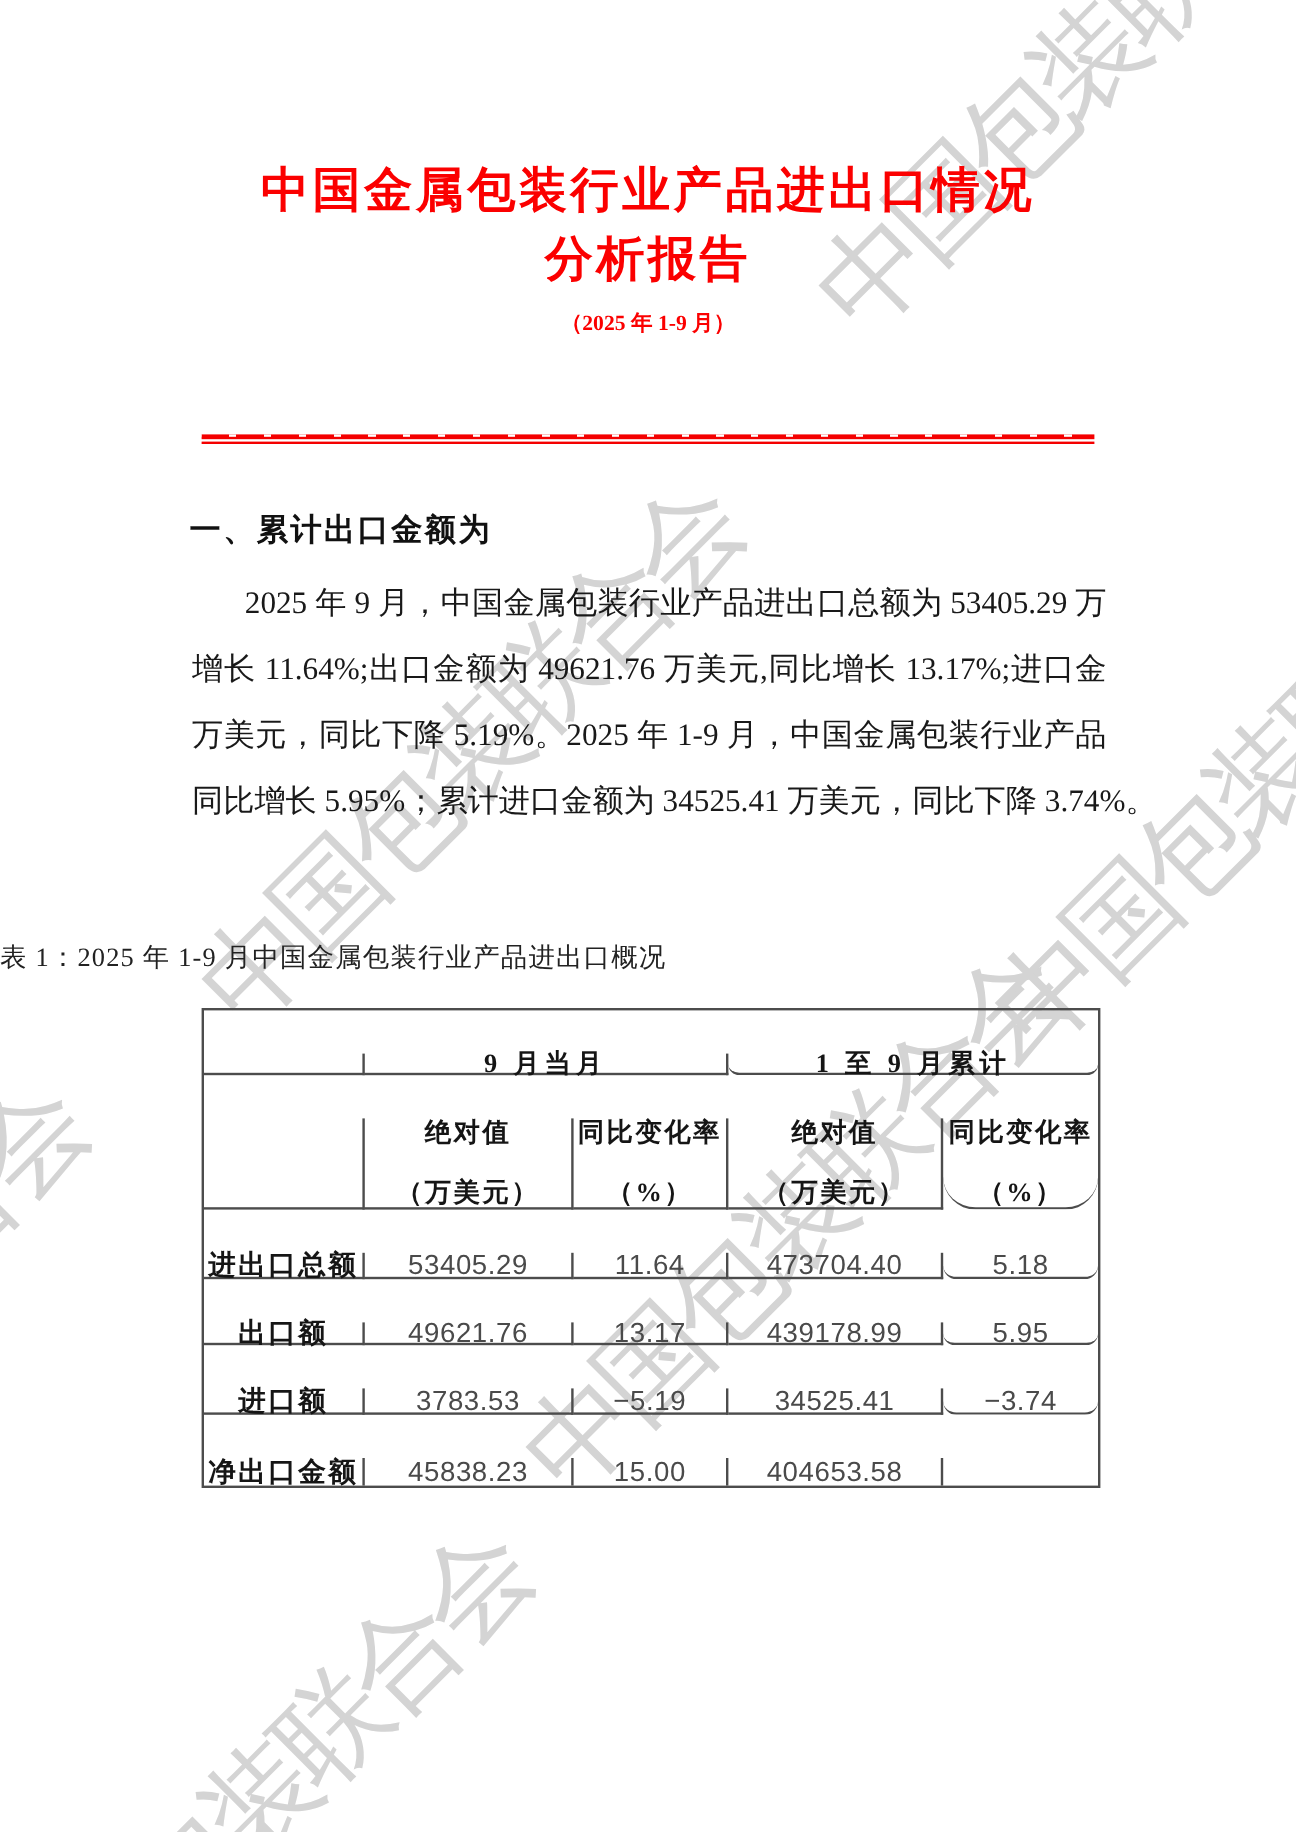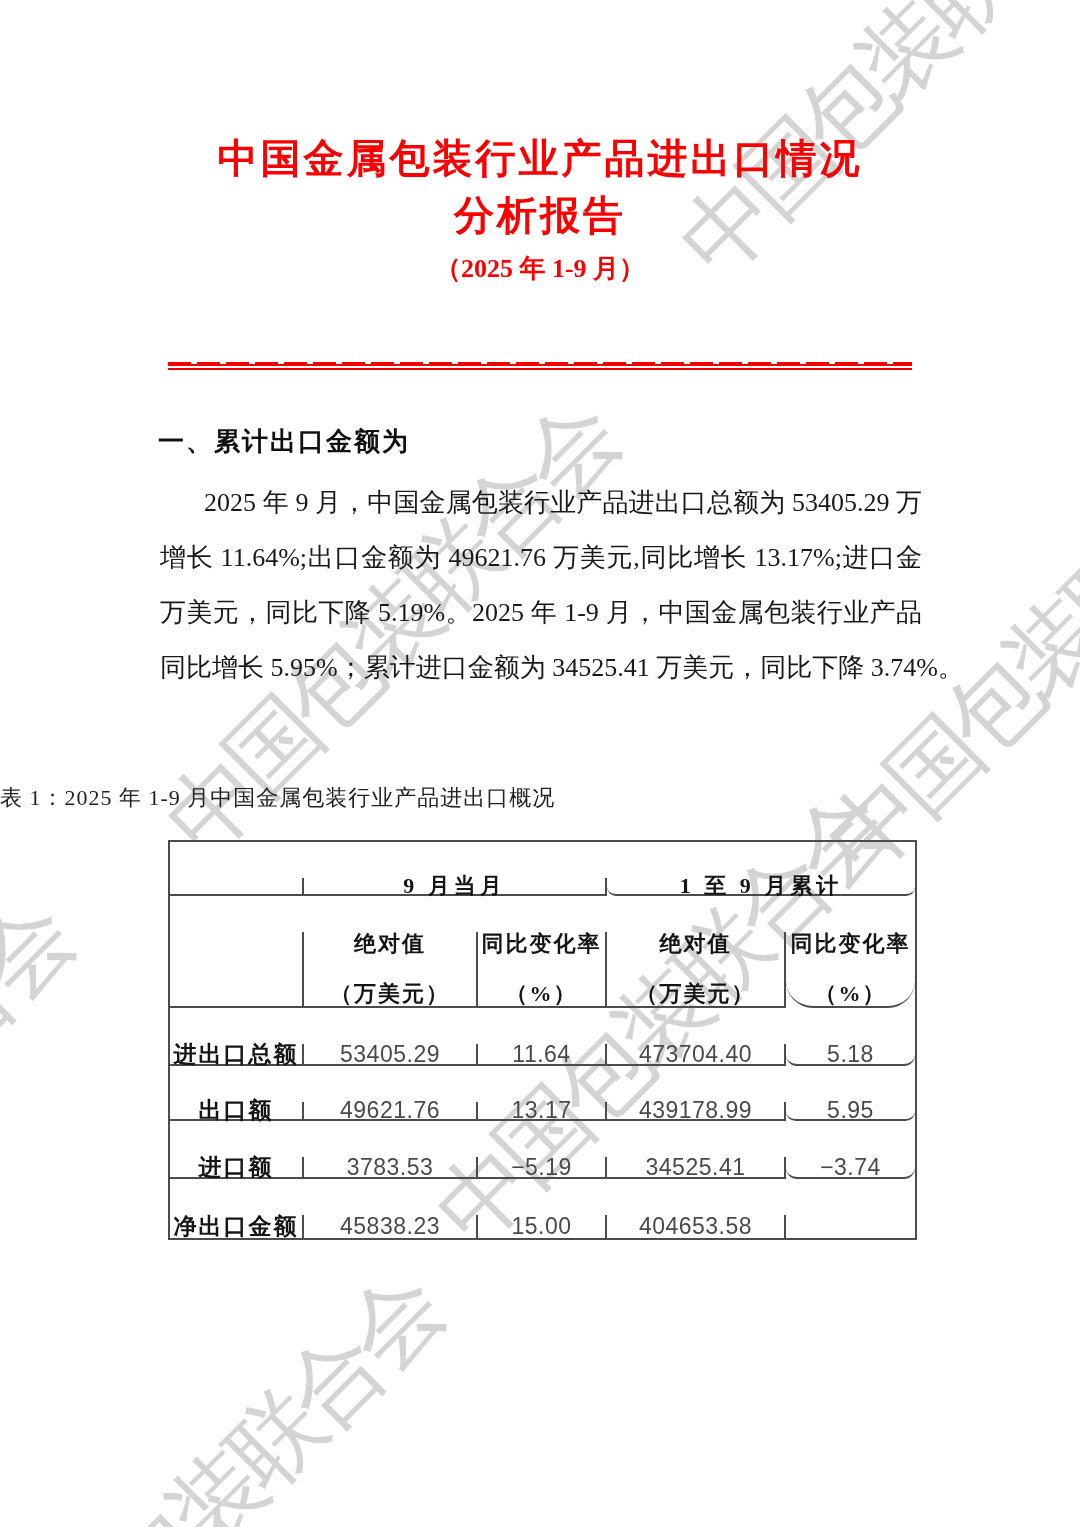--- a/index.html
+++ b/index.html
@@ -42,21 +42,21 @@
   .title-2{
     position:absolute;top:192px;left:0;width:100%;
     text-align:center;
     font-size:40px;line-height:48px;font-weight:700;
     letter-spacing:3px;
     color:#fb0000;
   }
   .subtitle{
     position:absolute;top:252px;left:0;width:100%;
     text-align:center;
-    font-size:26px;line-height:34px;font-weight:700;
+    font-size:18px;line-height:34px;font-weight:700;
     color:#fb0000;
   }
   .divider{position:absolute;top:362px;left:168px;width:744px;height:12px;}
   .divider .bar1{position:relative;height:4px;background:#f40000;}
   .divider .bar1 .ticks{
     position:absolute;top:0;left:0;right:0;height:2px;
     background:repeating-linear-gradient(90deg,rgba(255,255,255,0) 0 23px,#ffffff 23px 29px);
   }
   .divider .gap{height:2px;background:#ffffff;}
   .divider .bar2{height:2px;background:#f40000;}

